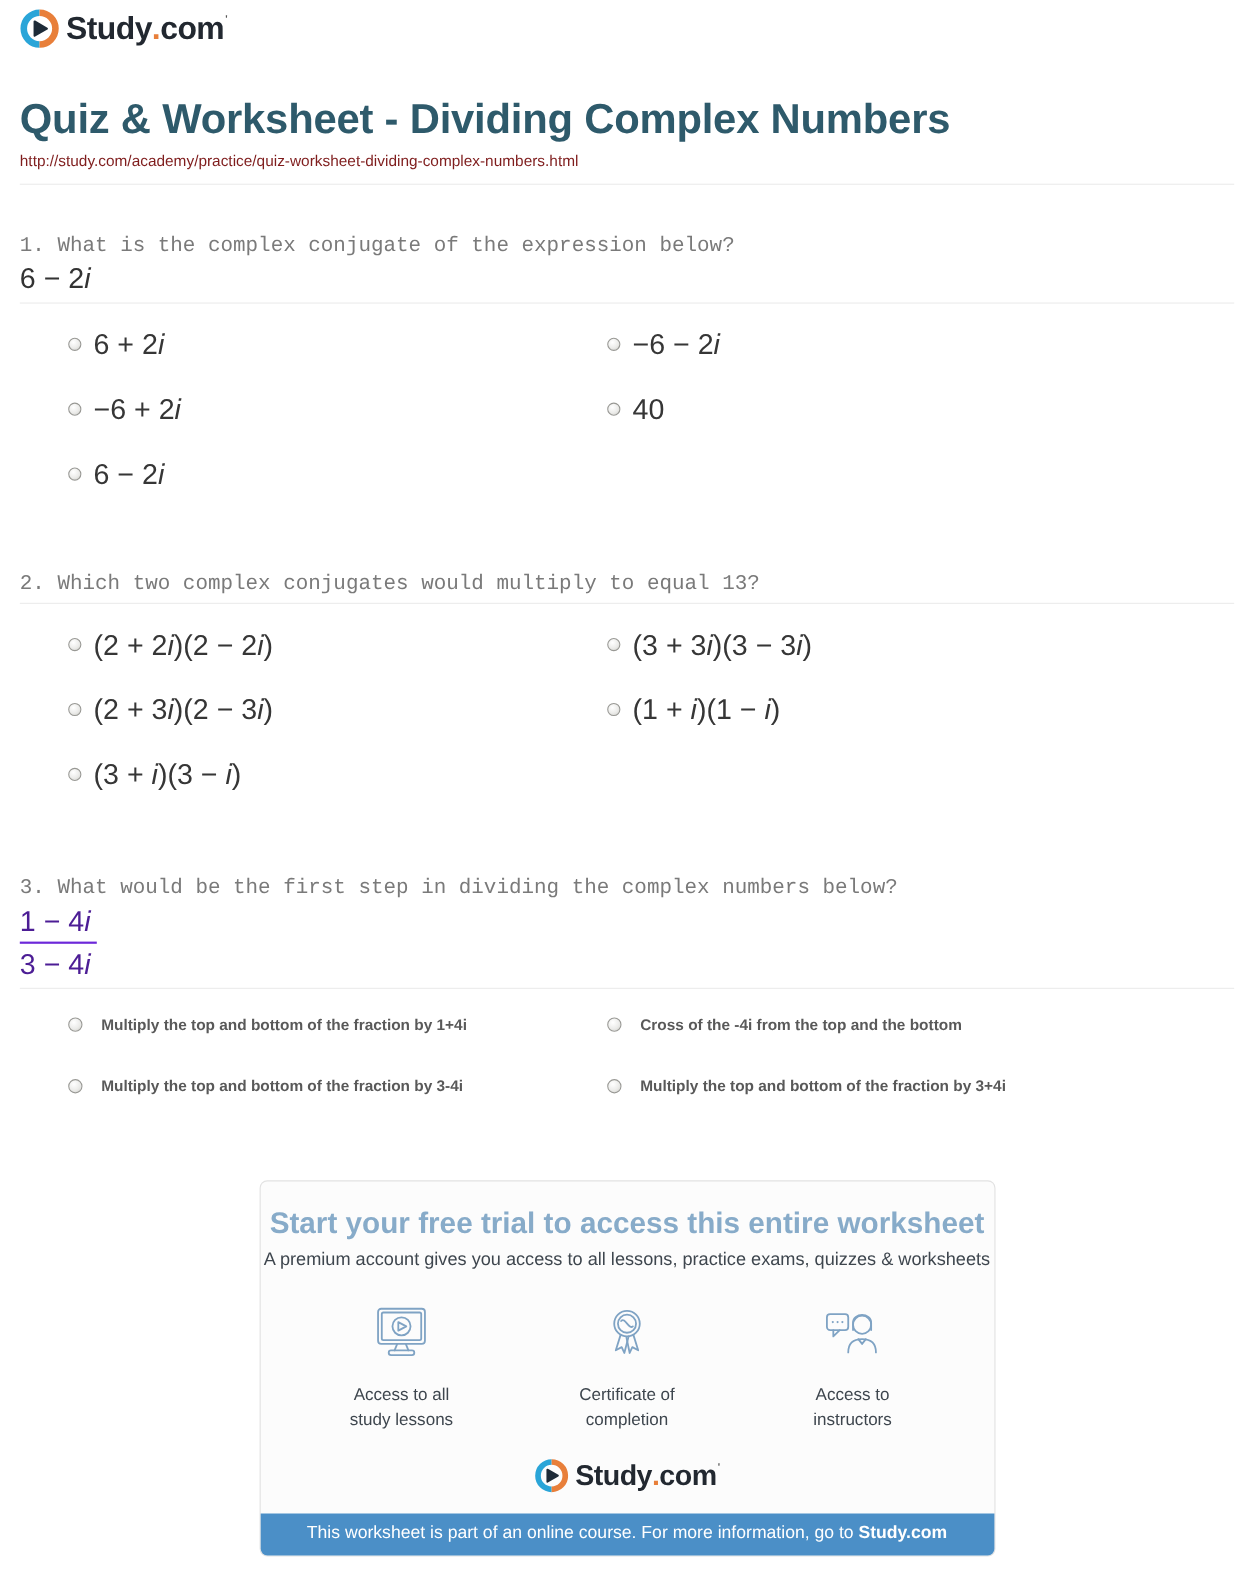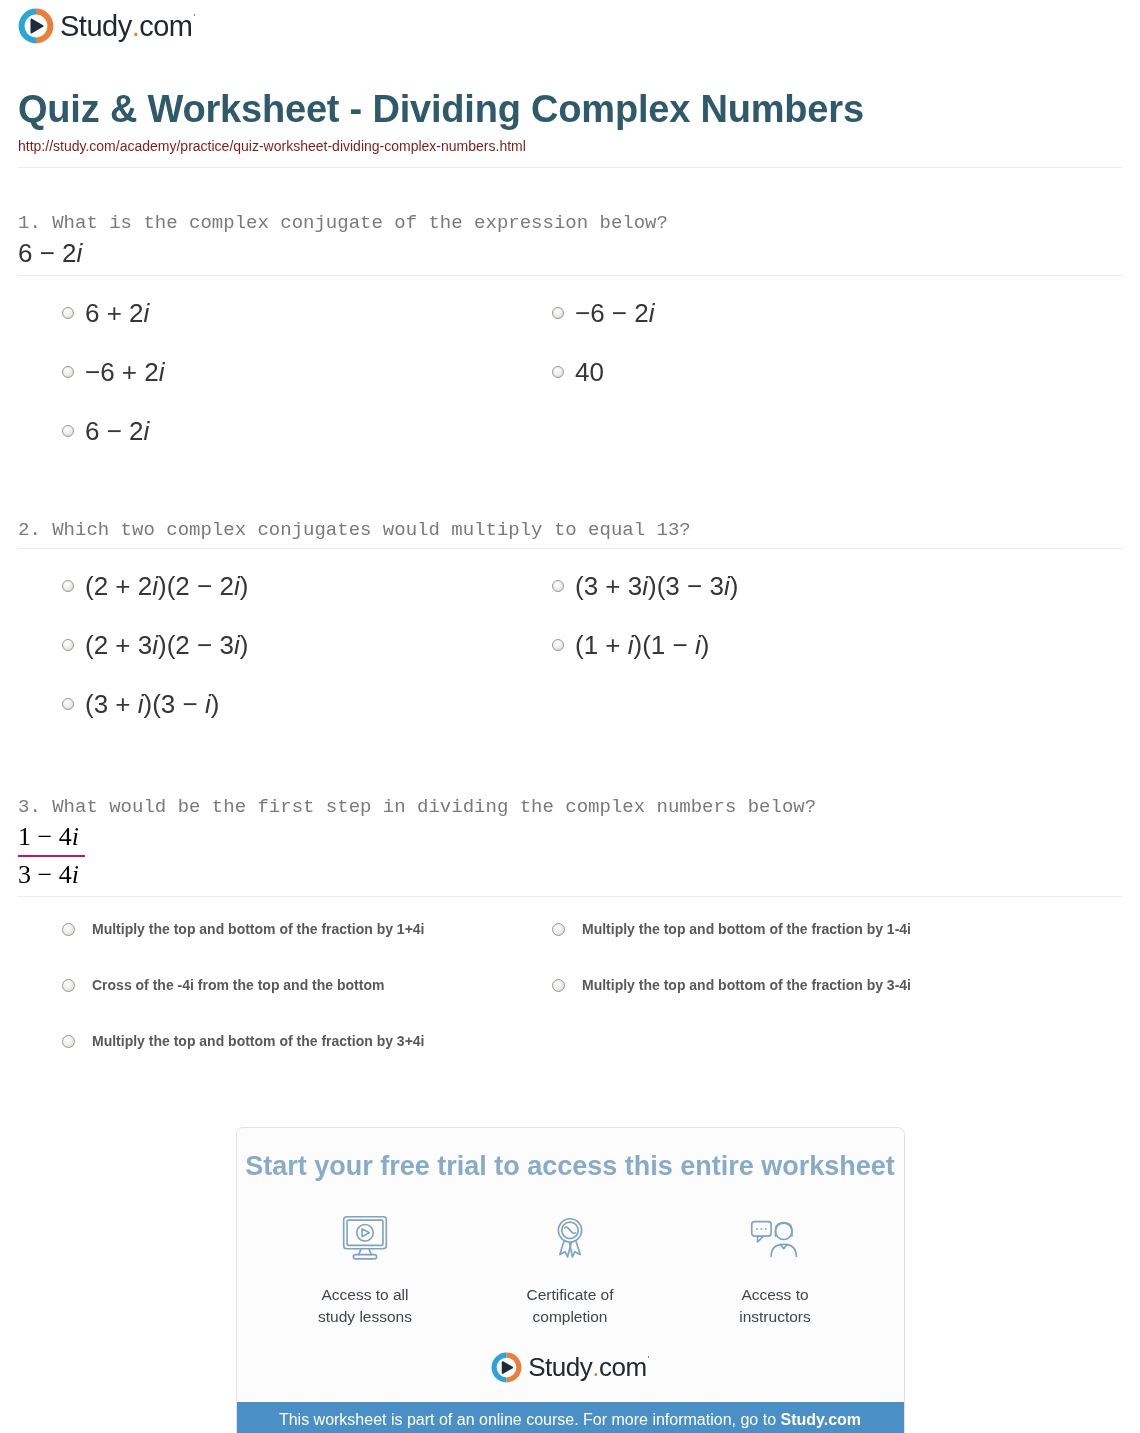--- a/index.html
+++ b/index.html
@@ -6,21 +6,21 @@
   html,body { background:#fff; }
   body {
     width:1140px; height:1433px; overflow:hidden;
     font-family:"Liberation Sans", sans-serif;
     color:#333;
   }
   .page { padding:8px 18px 0 18px; }
 
   
   .logo { display:flex; align-items:center; gap:6px; width:max-content; }
-  .logo-text { font-weight:normal; color:#222830; letter-spacing:-0.5px; display:flex; align-items:baseline; }
+  .logo-text { font-weight:bold; color:#222830; letter-spacing:-0.5px; display:flex; align-items:baseline; }
   .logo-lg .logo-text { font-size:29px; }
   .logo-sm .logo-text { font-size:26px; }
   .logo-text .dot { color:#e87f3a; }
   .logo-text .tm { font-size:9px; color:#555; align-self:flex-start; margin-top:2px; margin-left:1px; }
   .logo-lg svg { width:36px; height:36px; }
   .logo-sm svg { width:31px; height:31px; }
 
   
   .title { margin-top:44px; font-size:38px; font-weight:bold; color:#2e5a6b; letter-spacing:-0.2px; }
   .url { margin-top:7px; font-size:14px; color:#7f1d1d; }
@@ -28,23 +28,23 @@
 
   
   .question { margin-top:44px; }
   .q2 { margin-top:58px; }
   .q3 { margin-top:62px; }
   .stem { font-size:19px; color:#7a7a7a; line-height:1.2;font-family:Liberation Mono, monospace; }
   .expr { font-size:26px; color:#333; margin-top:3px; }
   .expr em, .opt-label em, .fraction em { font-style:italic; }
   .question hr.rule { margin-top:6px; }
 
-  .fraction { margin-top:4px; font-size:26px; color:#000000; width:max-content;font-family:Liberation Serif, serif; }
+  .fraction { margin-top:4px; font-size:26px; color:#4c1d95; width:max-content; }
   .fraction .num { padding:0 6px 3px 0; }
-  .fraction .den { border-top:2px solid #be185d; padding:3px 6px 0 0; }
+  .fraction .den { border-top:2px solid #6d28d9; padding:3px 6px 0 0; }
 
   .options { display:grid; grid-template-columns:490px 1fr; padding-left:44px; margin-top:8px; }
   .opt { display:flex; align-items:center; min-height:59px; }
   .radio {
     flex:none; width:12px; height:12px; border-radius:50%;
     border:1px solid #989894;
     background:radial-gradient(circle at 38% 32%, #ffffff 0%, #ececea 55%, #cfcfca 100%);
     margin-right:11px;
   }
   .opt-label { font-size:26px; color:#363636; white-space:nowrap; }
@@ -160,39 +160,36 @@
       <div class="den">3 − 4<em>i</em></div>
     </div>
     <hr class="rule">
     <div class="options options-sm">
       <div class="opt">
           <span class="radio"></span>
           <span class="opt-label">Multiply the top and bottom of the fraction by 1+4i</span>
         </div>
       <div class="opt">
           <span class="radio"></span>
-          <span class="opt-label">Multiply the top and bottom of the fraction by 1-4i</span>
-        </div>
-      <div class="opt">
-          <span class="radio"></span>
           <span class="opt-label">Cross of the -4i from the top and the bottom</span>
         </div>
       <div class="opt">
           <span class="radio"></span>
           <span class="opt-label">Multiply the top and bottom of the fraction by 3-4i</span>
         </div>
       <div class="opt">
           <span class="radio"></span>
           <span class="opt-label">Multiply the top and bottom of the fraction by 3+4i</span>
         </div>
     </div>
   </div>
 
   <div class="card">
     <h2 class="card-head">Start your free trial to access this entire worksheet</h2>
+    <div class="card-sub">A premium account gives you access to all lessons, practice exams, quizzes &amp; worksheets</div>
 
     <div class="features">
       <div class="feature">
         <svg viewBox="0 0 64 64" class="icon-stroke">
           <rect x="10" y="7" width="44" height="33" rx="3"></rect>
           <rect x="13.5" y="10.5" width="37" height="26" rx="1.5"></rect>
           <circle cx="32" cy="23.5" r="8.5"></circle>
           <path d="M29 19.5 L36.5 23.5 L29 27.5 Z"></path>
           <path d="M28 40 L25.5 46 M36 40 L38.5 46"></path>
           <rect x="20" y="46" width="24" height="4.5" rx="2.2"></rect>

